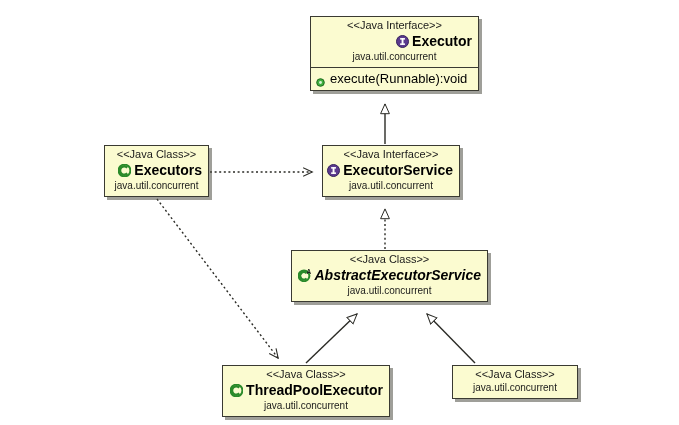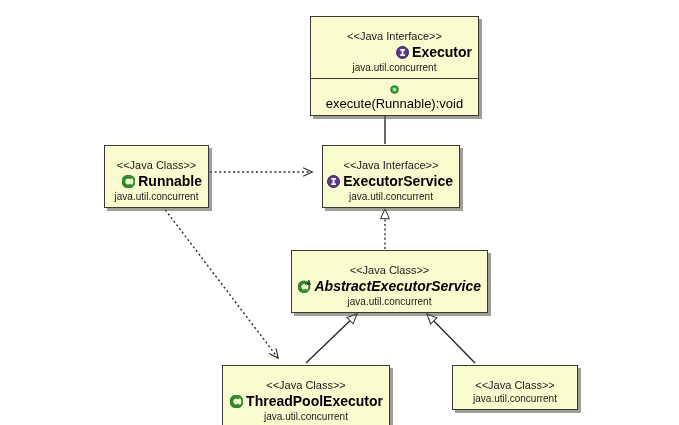--- a/index.html
+++ b/index.html
@@ -30,21 +30,21 @@
   .uml-box {
     position: absolute;
     box-sizing: border-box;
     background: #fbfbd0;
     border: 1px solid #3a3a32;
     box-shadow: 3px 3px 0 rgba(80,80,70,0.55);
     text-align: center;
     z-index: 5;
   }
   .uml-head {
-    padding: 13px 6px 4px 6px;
+    padding: 2px 6px 4px 6px;
   }
   .stereotype {
     font-size: 11px;
     color: #1a1a1a;
     line-height: 13px;
     white-space: nowrap;
   }
   .name-row {
     display: flex;
     align-items: center;
@@ -79,21 +79,20 @@
     text-align: left;
   }
   .member-row {
     display: flex;
     align-items: center;
     gap: 5px;
     font-size: 13px;
     color: #000000;
     line-height: 17px;
     white-space: nowrap;
-    flex-direction: column;
   }
 
   .icon-badge {
     display: inline-block;
     width: 13px;
     height: 13px;
     flex: 0 0 13px;
     position: relative;
   }
   .icon-badge svg { display: block; }
@@ -185,21 +184,21 @@
   <div class="uml-box" style="left:104px; top:145px; width:105px;">
     <div class="uml-head">
       <div class="stereotype">&lt;&lt;Java Class&gt;&gt;</div>
       <div class="name-row">
         <span class="icon-badge">
           <svg width="13" height="13" viewBox="0 0 13 13">
             <circle cx="6.5" cy="6.5" r="5.9" fill="none" stroke="#2a8a2a" stroke-width="2"></circle>
             <path d="M 9.3,3.6 A 4.2,4.2 0 1 0 9.3,9.4" fill="none" stroke="#2a8a2a" stroke-width="2.4"></path>
           </svg>
         </span>
-        <span class="type-name">Runnable</span>
+        <span class="type-name">Executors</span>
       </div>
       <div class="pkg">java.util.concurrent</div>
     </div>
   </div>
 
   <div class="uml-box" style="left:322px; top:145px; width:138px;">
     <div class="uml-head">
       <div class="stereotype">&lt;&lt;Java Interface&gt;&gt;</div>
       <div class="name-row">
         <span class="icon-badge">

